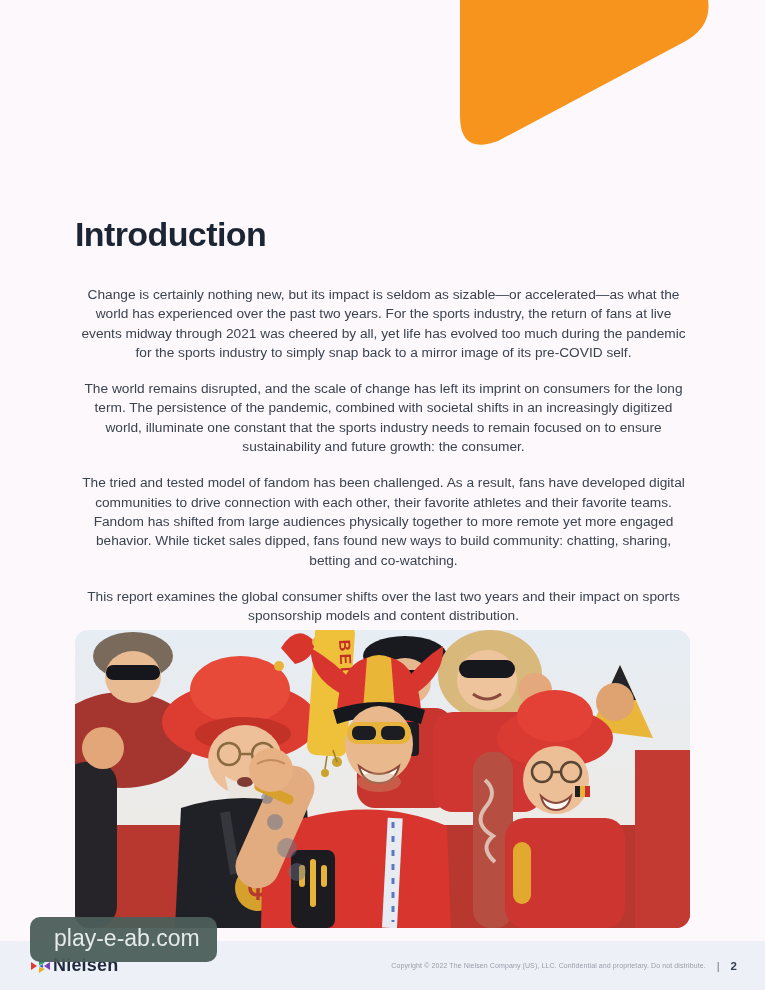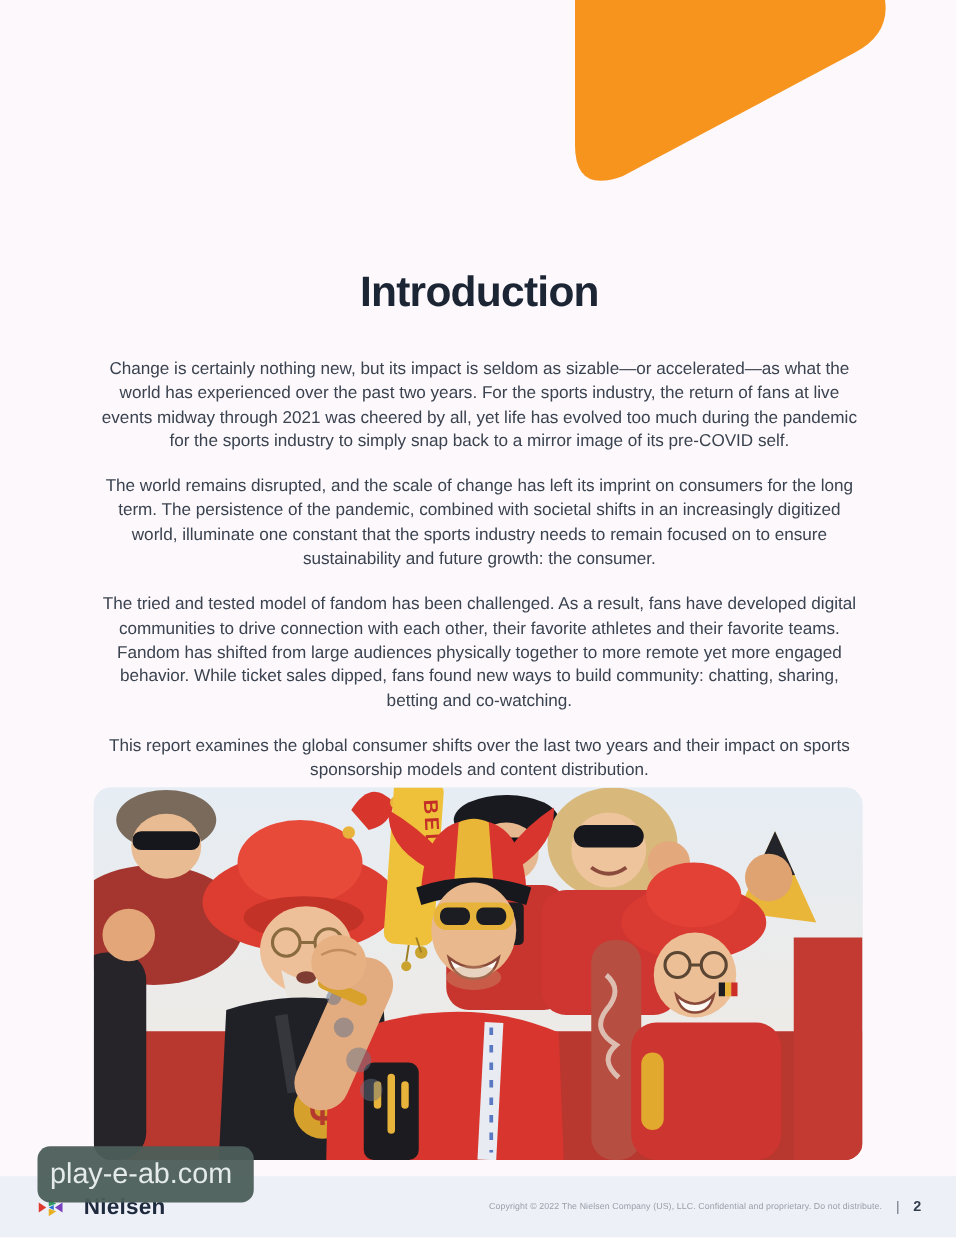--- a/index.html
+++ b/index.html
@@ -27,21 +27,20 @@
     left: 75px;
     top: 215px;
     width: 617px;
   }
   h1.title {
     font-size: 34px;
     font-weight: 700;
     letter-spacing: -0.6px;
     color: #1c2534;
     margin-bottom: 31px;
-    text-align: center;
   }
   .content p {
     font-size: 13.7px;
     line-height: 19.3px;
     color: #3a4350;
     margin-bottom: 17px;
     text-align: center;
   }
   .photo-wrap {
     position: absolute;
@@ -54,40 +53,40 @@
     background: #dfe7ee;
   }
   .photo-wrap svg { display: block; }
   .watermark {
     position: absolute;
     left: 30px;
     top: 917px;
     background: rgba(76, 94, 90, 0.95);
     color: #e4ebe9;
     font-size: 23px;
-    padding: 8px 17px 10px 10px;
+    padding: 8px 17px 10px 24px;
     border-radius: 10px;
     z-index: 5;
   }
   .footer {
     position: absolute;
     left: 0;
     bottom: 0;
     width: 765px;
     height: 49px;
     background: #edf0f7;
     display: flex;
     align-items: center;
     justify-content: space-between;
     padding: 0 28px 0 30px;
   }
   .brand {
     display: flex;
     align-items: center;
-    gap: 15px;
+    gap: 1px;
   }
   .brand-name {
     font-size: 18px;
     font-weight: 700;
     color: #1f2a3e;
     letter-spacing: 0.2px;
   }
   .footer-right {
     display: flex;
     align-items: center;

